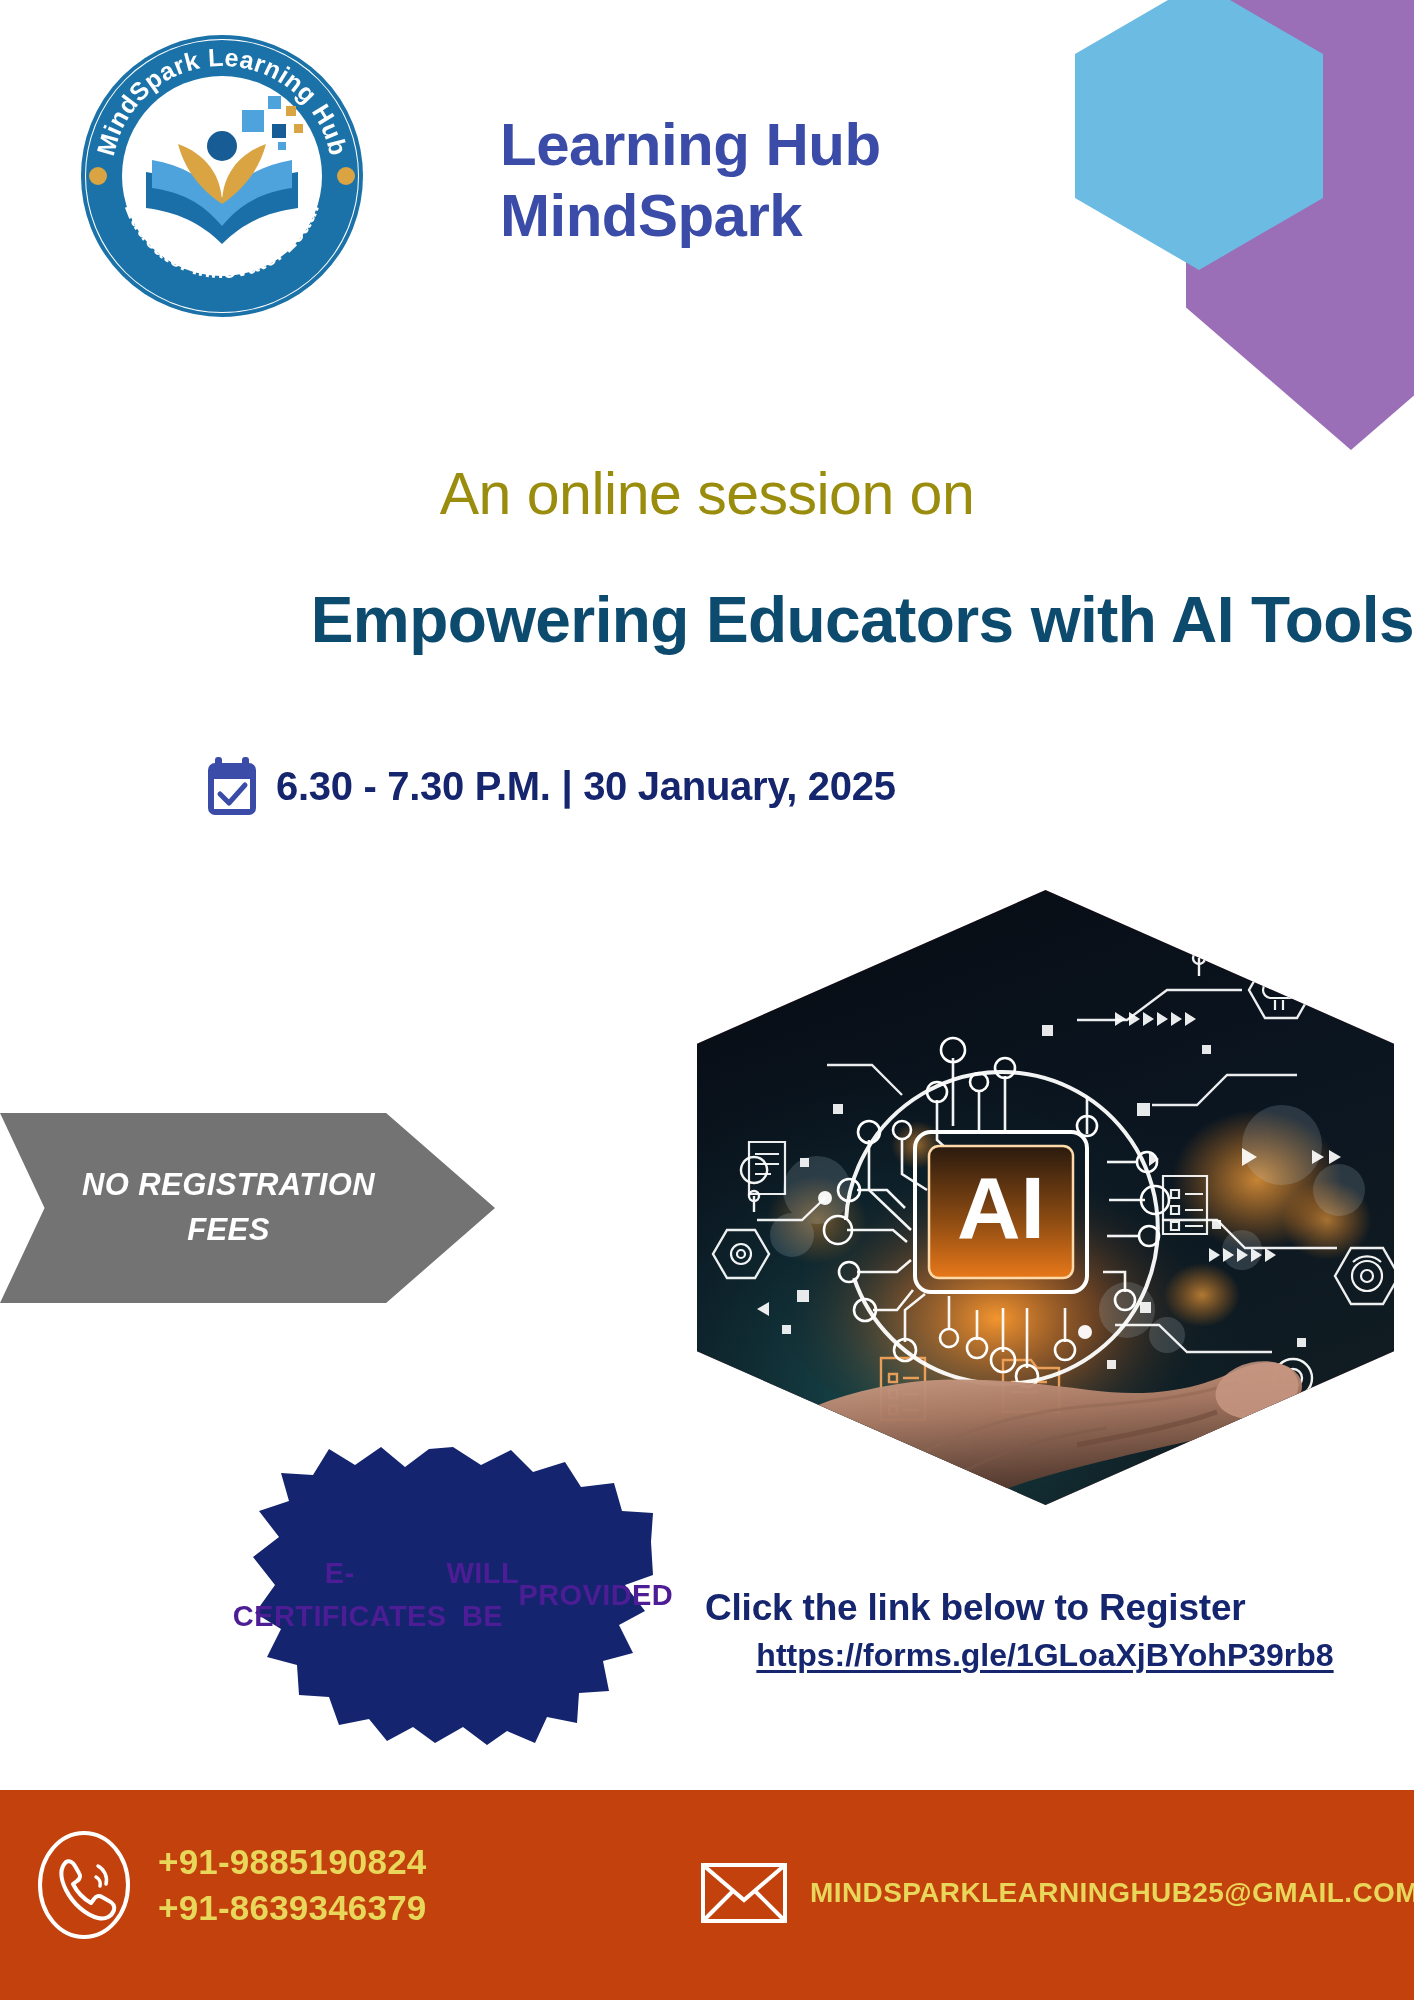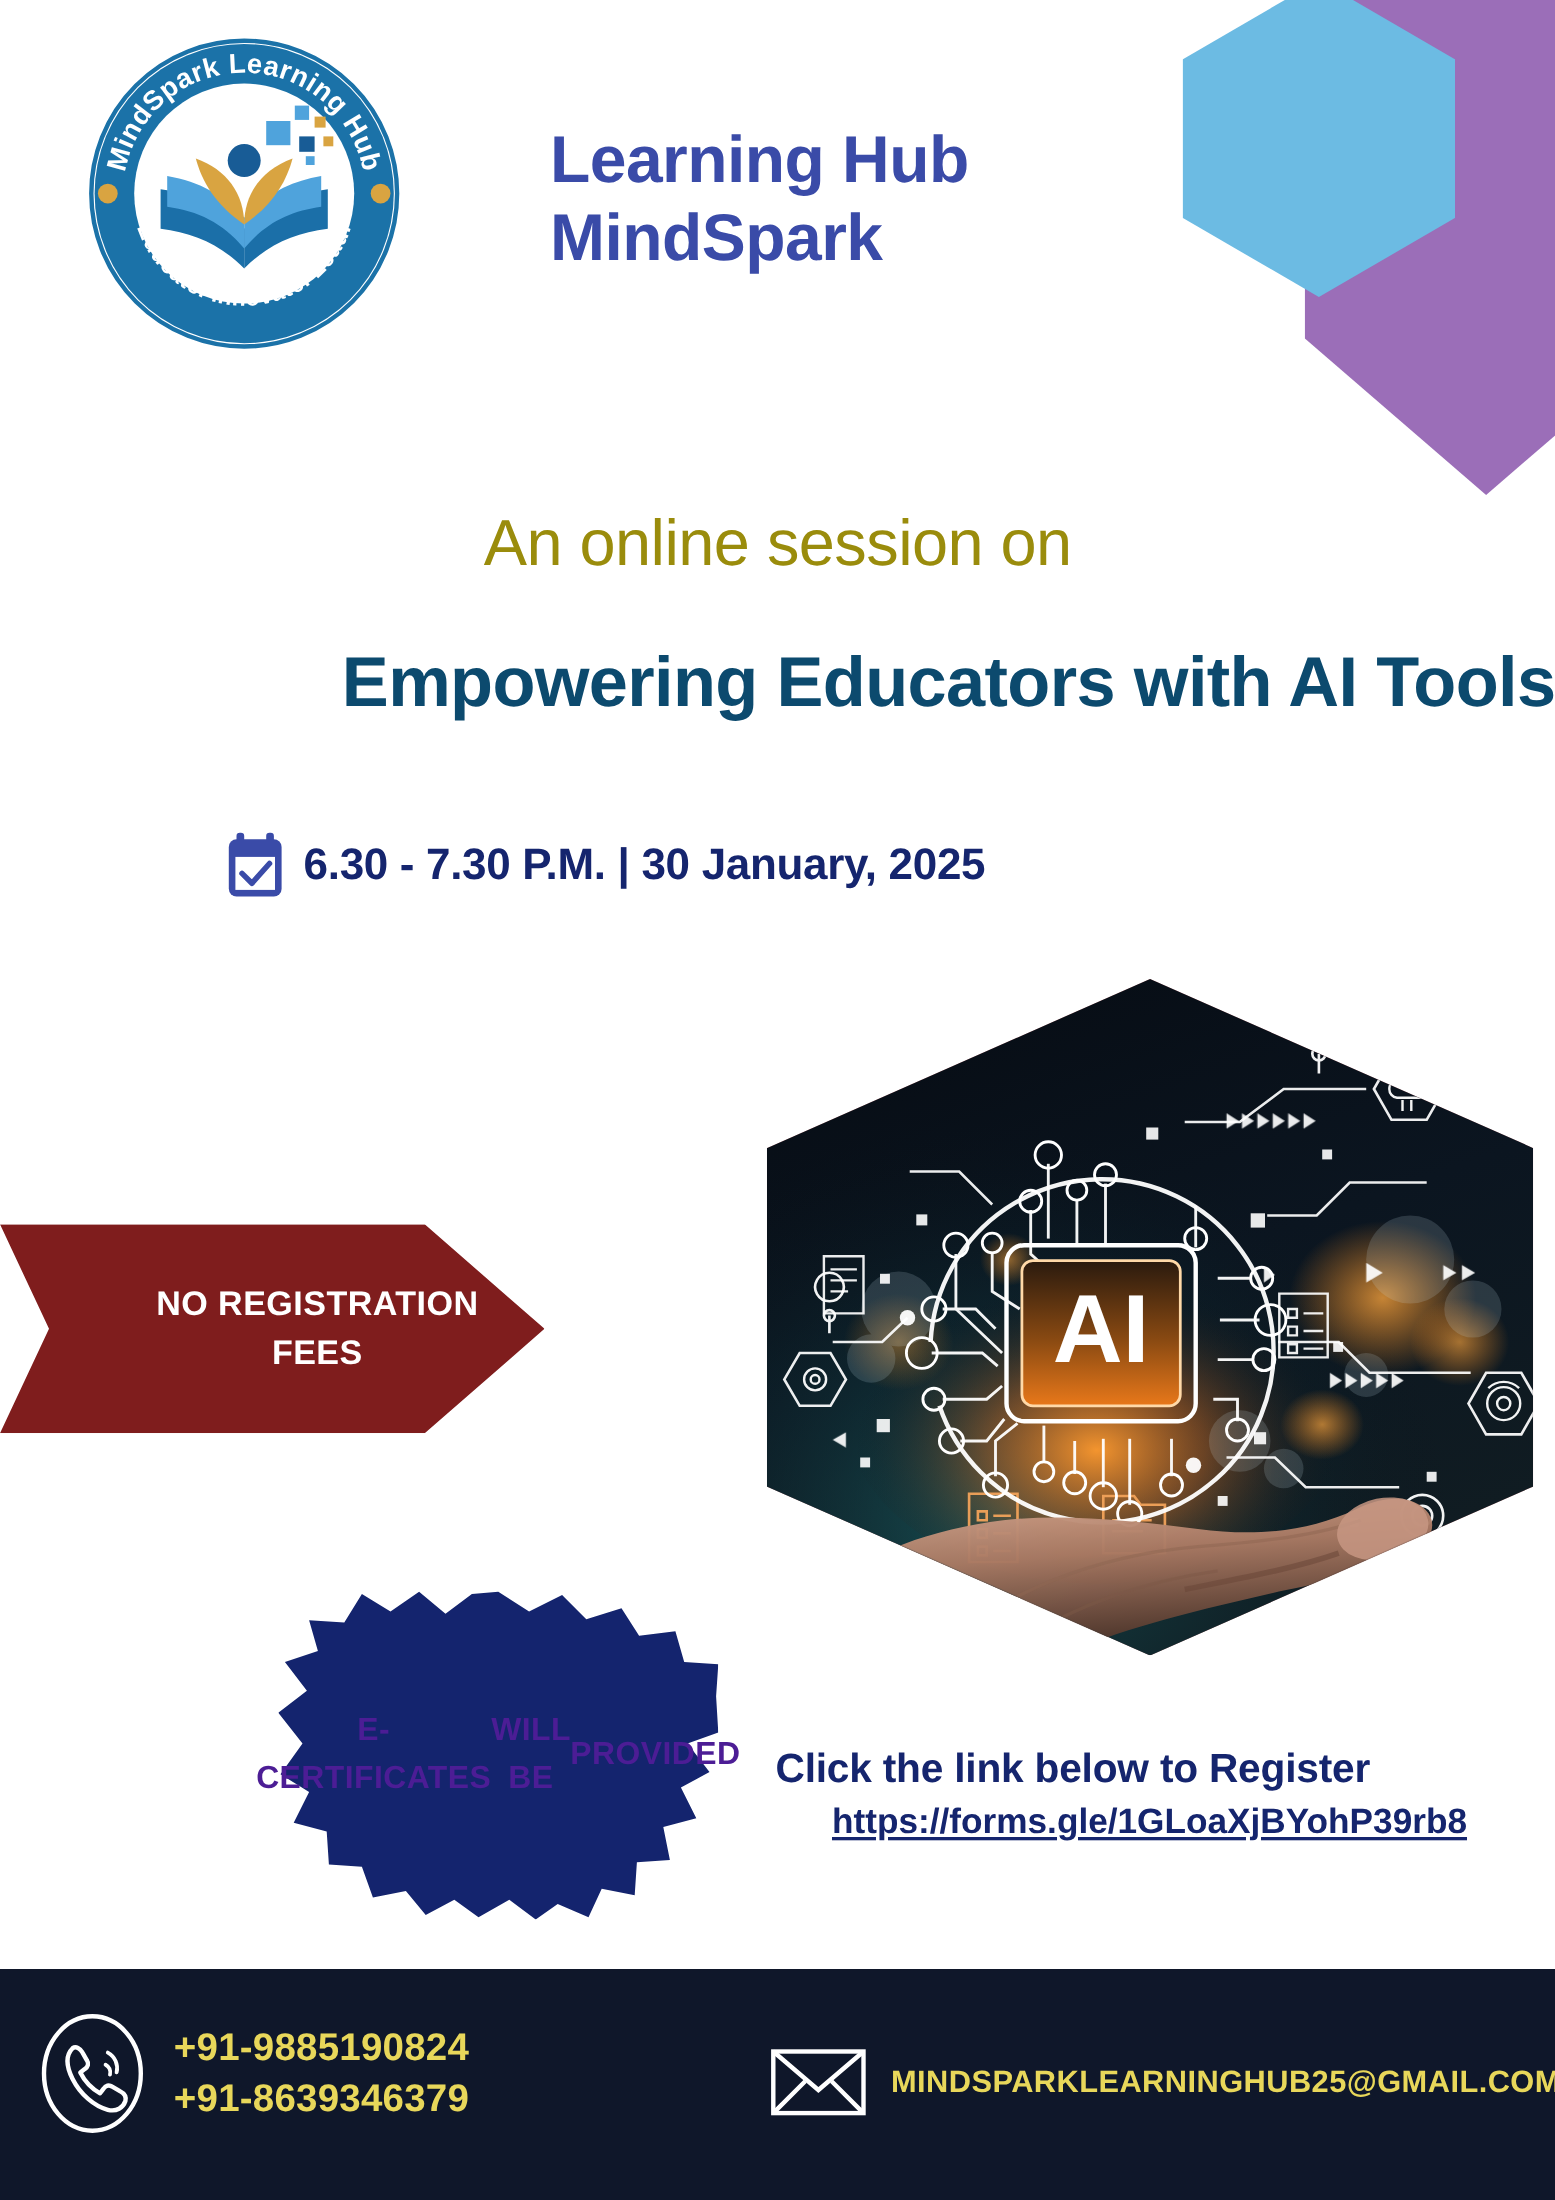--- a/index.html
+++ b/index.html
@@ -68,23 +68,23 @@
     clip-path:polygon(50% 0%,100% 25%,100% 75%,50% 100%,0% 75%,0% 25%);
     overflow:hidden;
     background:#fca5a5;
   }
   #ai-hex svg { width:100%; height:100%; display:block; }
 
   
   #fees-banner {
     position:absolute; left:0px; top:1113px;
     width:495px; height:190px;
-    background:#7f1d1d;
+    background:#737373;
     clip-path:polygon(0% 0%, 78% 0%, 100% 50%, 78% 100%, 0% 100%, 9% 50%);
-    display:flex; align-items:center; justify-content:flex-end;
+    display:flex; align-items:center; justify-content:center;font-style:italic;
   }
   #fees-banner-text {
     color:#ffffff; font-size:31px; font-weight:bold; text-align:center;
     line-height:1.45; letter-spacing:0.4px;
     margin-left:22px; margin-right:60px;
   }
 
   
   #cert-badge {
     position:absolute; left:253px; top:1445px;
@@ -107,21 +107,21 @@
   #register-url {
     margin-top:8px; text-align:center;
     color:#15256E; font-size:32px; font-weight:bold;
     text-decoration:underline; text-underline-offset:4px;
     white-space:nowrap;
   }
 
   
   #footer-band {
     position:absolute; left:0; bottom:0; width:1414px; height:210px;
-    background:#0f172a;
+    background:#c2410c;
   }
   #phone-group {
     position:absolute; left:36px; top:40px;
     display:flex; align-items:center; gap:26px;
   }
   #phone-icon { width:96px; height:110px; display:block; }
   #phone-numbers { display:flex; flex-direction:column; gap:6px; }
   .phone-line {
     color:#E8D75A; font-size:35px; font-weight:bold; letter-spacing:0.2px;
     white-space:nowrap;

